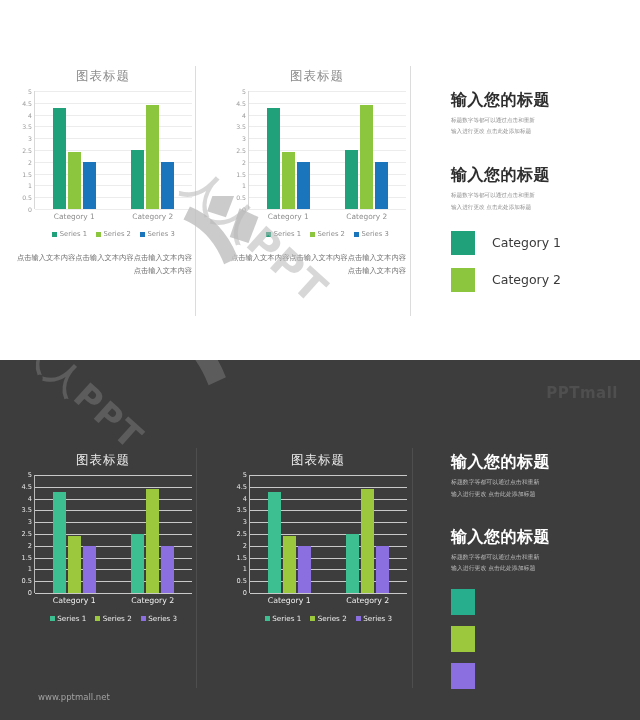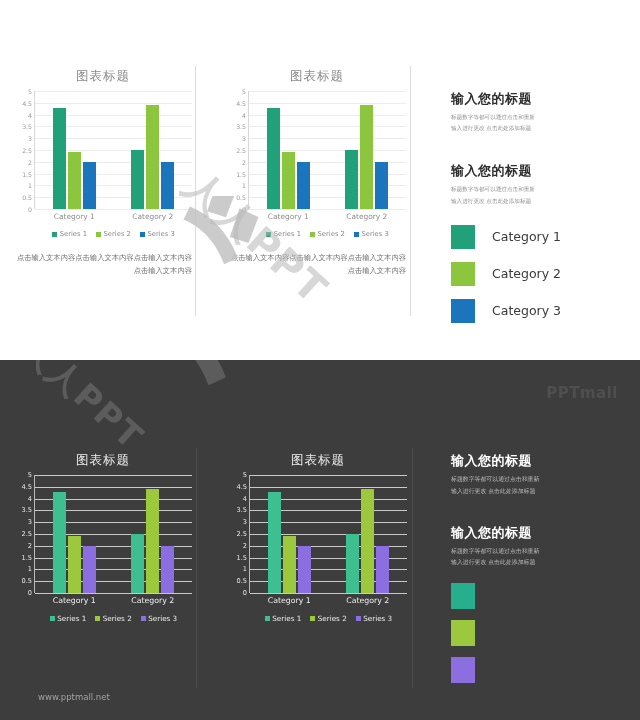--- a/index.html
+++ b/index.html
@@ -111,21 +111,21 @@
   .caption {
     margin-top: 14px; text-align: right;
     font-size: 7.3px; color: #6f6f6f; line-height: 1.75;
     font-family: "DejaVu Sans", sans-serif;
     width: 178px; margin-left: auto; margin-right: auto;
   }
 
   
   .side-panel { position: absolute; z-index: 3; }
   .side-heading {
-    font-size: 13px; font-weight: bold;
+    font-size: 16px; font-weight: bold;
     color: #2e2e2e; letter-spacing: .5px;
     font-family: Liberation Serif, serif;
     margin-bottom: 4px;
   }
   .side-heading.dark { color: #ffffff; }
   .side-sub {
     font-size: 5.6px; color: #8f8f8f; line-height: 2.0;
     font-family: "DejaVu Sans", sans-serif;
   }
   .side-sub.dark { color: #bdbdbd; font-size: 5.9px; }
@@ -308,24 +308,20 @@
       </div>
       <div class="cat-list">
           <div class="cat-row">
             <div class="cat-swatch" style="background: rgb(33, 161, 121);"></div>
             <div class="cat-label">Category 1</div>
           </div>
           <div class="cat-row">
             <div class="cat-swatch" style="background: rgb(140, 198, 62);"></div>
             <div class="cat-label">Category 2</div>
           </div>
-          <div class="cat-row">
-            <div class="cat-swatch" style="background: rgb(27, 117, 188);"></div>
-            <div class="cat-label">Category 3</div>
-          </div>
         </div>
     </div>
 
     <div class="wm-mark" style="left:158px; top:196px;">
       <svg width="120" height="120" viewBox="0 0 120 120">
         <g fill="#c2c2c2" opacity="0.85" transform="rotate(42 60 60)">
           <path d="M10 6 L30 0 L40 26 L22 34 Z"></path>
           <path d="M44 10 L64 4 L74 30 L56 38 Z"></path>
           <path d="M6 42 Q40 30 76 48 L70 62 Q38 46 10 56 Z"></path>
         </g>

